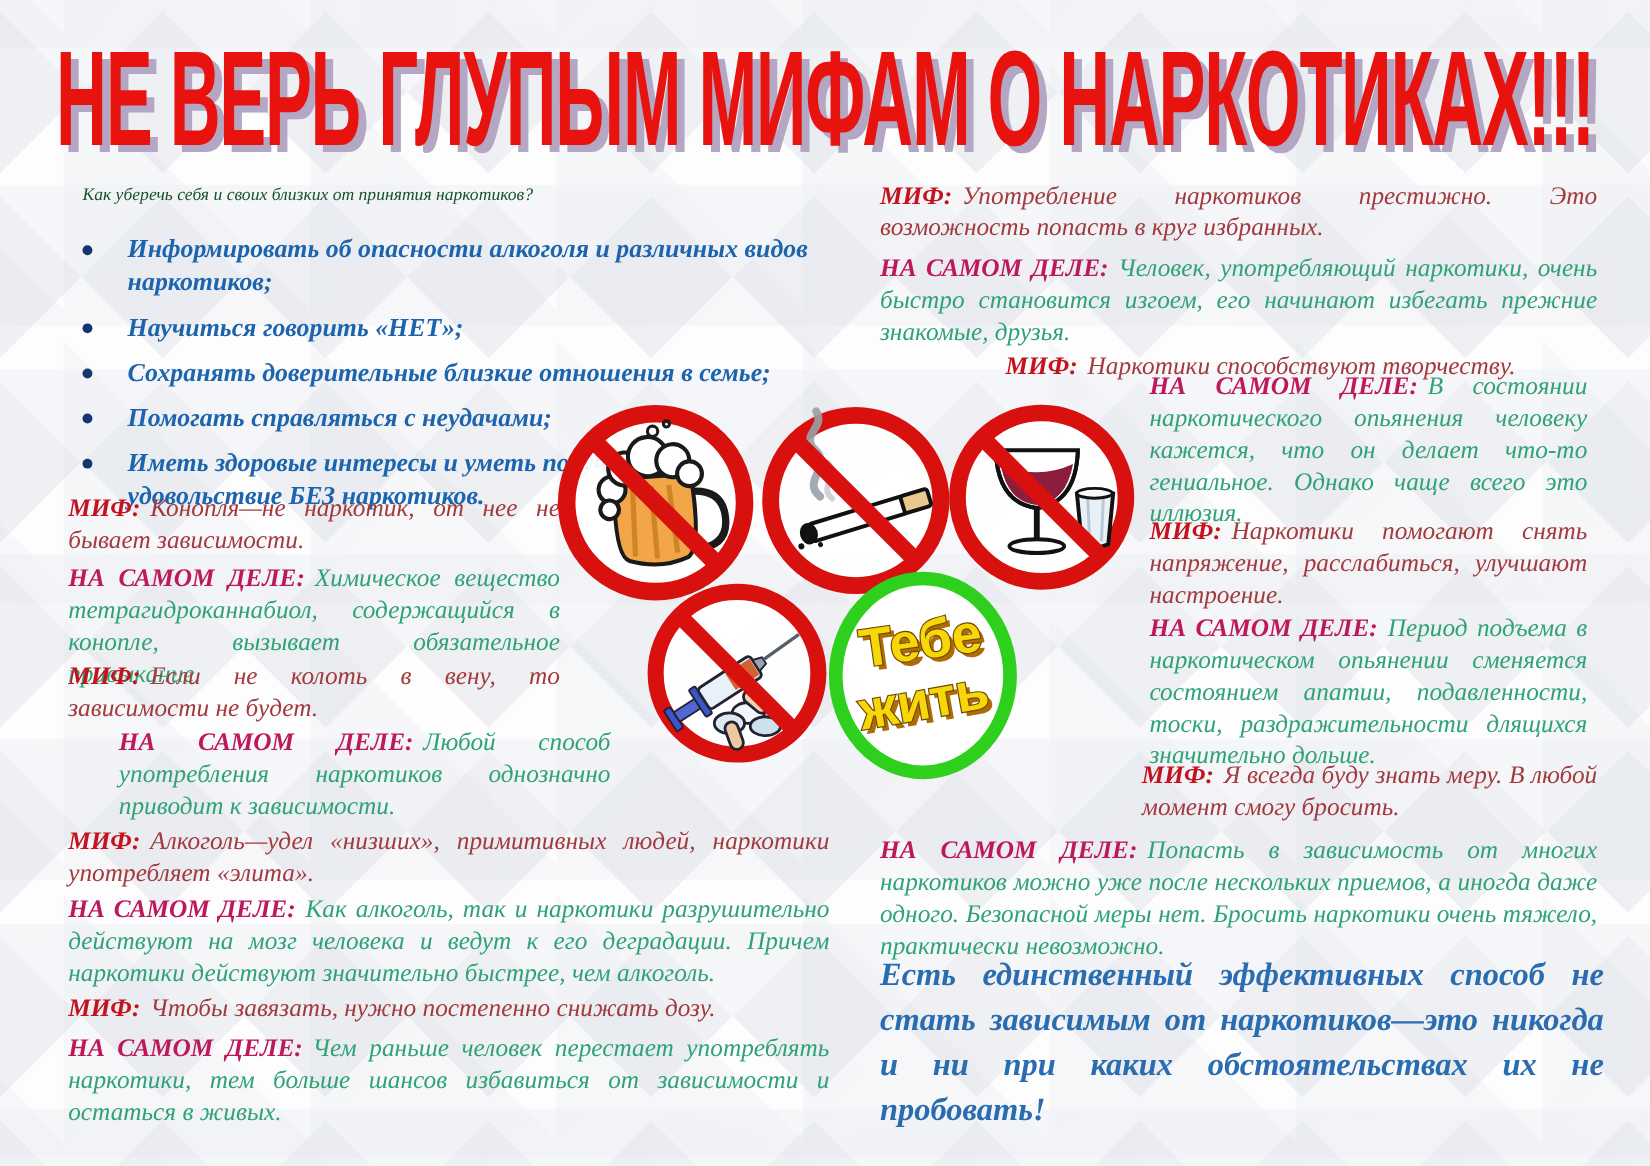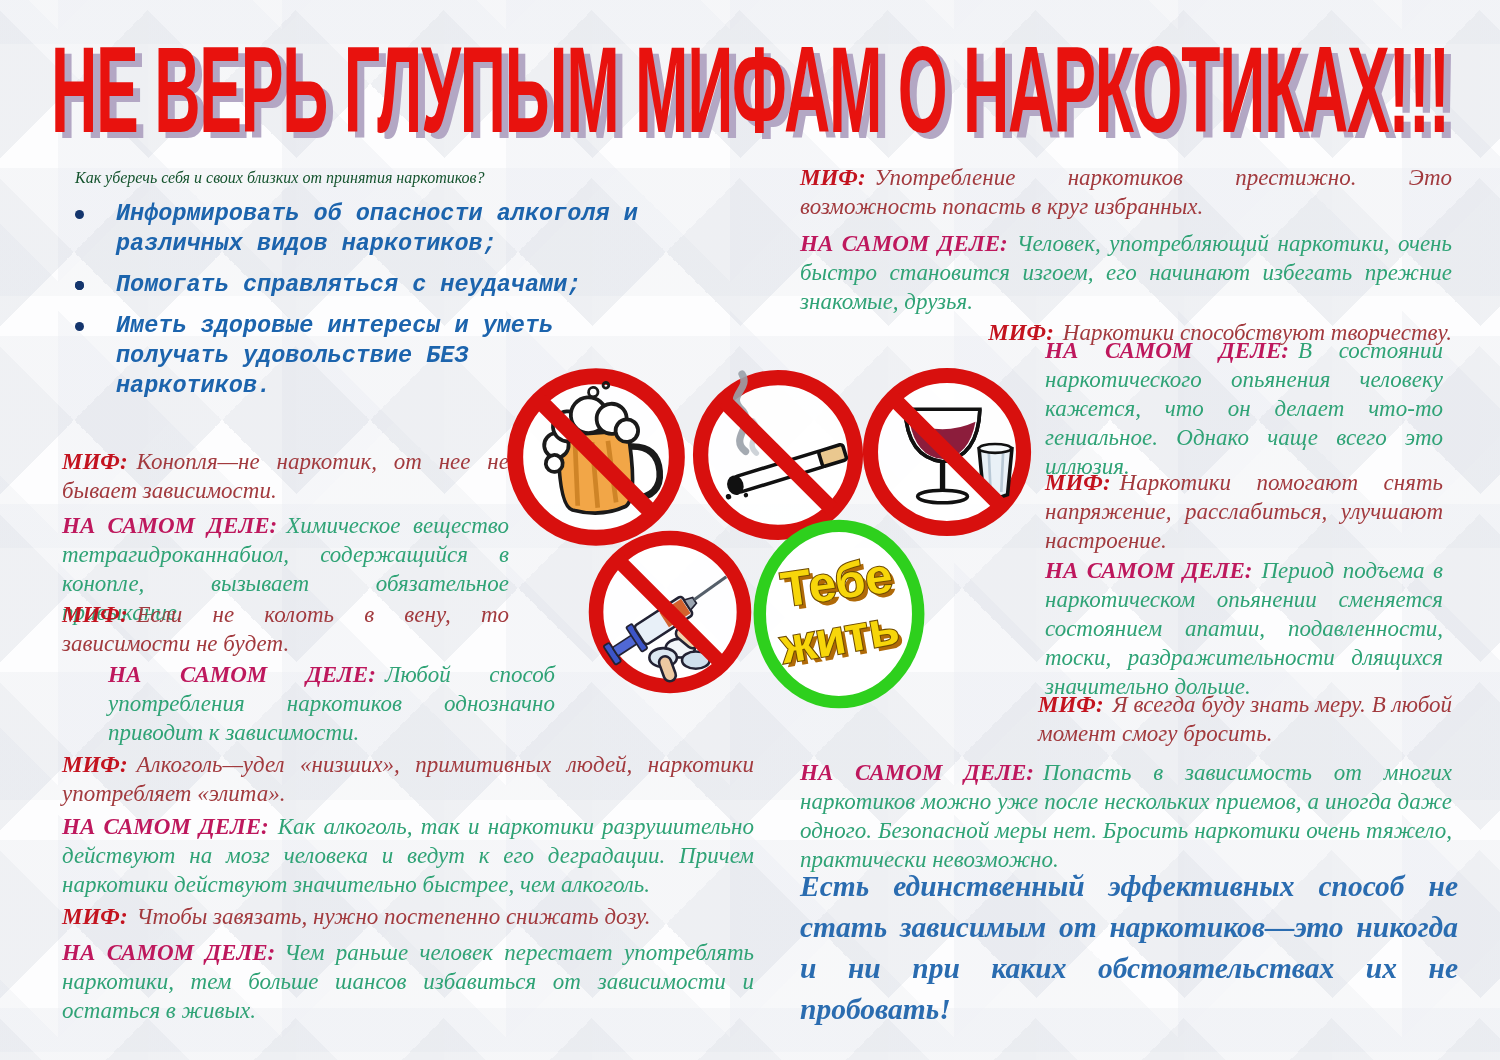--- a/index.html
+++ b/index.html
@@ -14,21 +14,21 @@
     background-position:0 0, 58px 44px;
   }
   .abs{position:absolute;}
   
   #title-svg{position:absolute;left:30px;top:30px;}
   .title-text{font-family:"Liberation Sans", sans-serif;font-weight:bold;font-size:106px;letter-spacing:-2px;}
   .title-shadow{fill:#b3a7c4;}
   .title-main{fill:#e8120e;}
   
   .heading{color:#14532d;font-weight:normal;font-style:italic;font-size:16px;line-height:30px;}
-  .bullets{left:62px;top:199px;width:692px;font-family:Liberation Mono, monospace;}
+  .bullets{left:62px;top:212px;width:692px;}
   .bullet-item{position:relative;padding-left:54px;color:#1c64ad;font-weight:bold;font-style:italic;font-size:23.5px;line-height:30px;margin-bottom:11px;}
   .bullet-dot{position:absolute;left:13px;top:11px;width:9px;height:9px;border-radius:50%;background:#14356d;}
   .bullet-narrow{width:478px;}
   
   .sect{position:absolute;font-style:italic;font-size:23px;line-height:29px;text-align:justify;}
   .lab{font-weight:bold;margin-right:9px;}
   .lab-myth{color:#c3131f;}
   .txt-myth{color:#a23a3e;}
   .lab-fact{color:#be185d;}
   .txt-fact{color:#2fa376;}
@@ -46,21 +46,22 @@
   <g transform="scale(1 1.16)">
     <text class="title-text title-shadow" x="727" y="93" text-anchor="middle" textLength="1398" lengthAdjust="spacingAndGlyphs">НЕ ВЕРЬ ГЛУПЫМ МИФАМ О НАРКОТИКАХ!!!</text>
     <text class="title-text title-main" x="720" y="88" text-anchor="middle" textLength="1398" lengthAdjust="spacingAndGlyphs">НЕ ВЕРЬ ГЛУПЫМ МИФАМ О НАРКОТИКАХ!!!</text>
   </g>
 </svg>
 
 <div class="abs heading" style="left:75px;top:163px;width:700px;">Как уберечь себя и своих близких от принятия наркотиков?</div>
 
 <div class="abs bullets">
   <div class="bullet-item"><span class="bullet-dot"></span><span>Информировать об опасности алкоголя и различных видов наркотиков;</span></div>
-  <div class="bullet-item"><span class="bullet-dot"></span></div>
+  <div class="bullet-item"><span class="bullet-dot"></span><span>Научиться говорить «НЕТ»;</span></div>
+  <div class="bullet-item"><span class="bullet-dot"></span><span>Сохранять доверительные близкие отношения в семье;</span></div>
   <div class="bullet-item"><span class="bullet-dot"></span><span>Помогать справляться с неудачами;</span></div>
   <div class="bullet-item bullet-narrow"><span class="bullet-dot"></span><span>Иметь здоровые интересы и уметь получать удовольствие БЕЗ наркотиков.</span></div>
 </div>
 
 <div class="sect" style="left:62px;top:447px;width:447px;">
   <span class="lab lab-myth">МИФ:</span><span class="txt-myth">Конопля—не наркотик, от нее не бывает зависимости.</span>
 </div>
 <div class="sect" style="left:62px;top:511px;width:447px;">
   <span class="lab lab-fact">НА САМОМ ДЕЛЕ:</span><span class="txt-fact">Химическое вещество тетрагидроканнабиол, содержащийся в конопле, вызывает обязательное привыкание.</span>
 </div>
@@ -82,21 +83,21 @@
 <div class="sect" style="left:62px;top:938px;width:692px;">
   <span class="lab lab-fact">НА САМОМ ДЕЛЕ:</span><span class="txt-fact">Чем раньше человек перестает употреблять наркотики, тем больше шансов избавиться от зависимости и остаться в живых.</span>
 </div>
 
 <div class="sect" style="left:800px;top:163px;width:652px;">
   <span class="lab lab-myth">МИФ:</span><span class="txt-myth">Употребление наркотиков престижно. Это возможность попасть в круг избранных.</span>
 </div>
 <div class="sect" style="left:800px;top:229px;width:652px;">
   <span class="lab lab-fact">НА САМОМ ДЕЛЕ:</span><span class="txt-fact">Человек, употребляющий наркотики, очень быстро становится изгоем, его начинают избегать прежние знакомые, друзья.</span>
 </div>
-<div class="sect" style="left:800px;top:318px;width:652px;text-align:right;">
+<div class="sect" style="left:820px;top:318px;width:652px;text-align:center;">
   <span class="lab lab-myth">МИФ:</span><span class="txt-myth">Наркотики способствуют творчеству.</span>
 </div>
 <div class="sect" style="left:1045px;top:336px;width:398px;">
   <span class="lab lab-fact">НА САМОМ ДЕЛЕ:</span><span class="txt-fact">В состоянии наркотического опьянения человеку кажется, что он делает что-то гениальное. Однако чаще всего это иллюзия.</span>
 </div>
 <div class="sect" style="left:1045px;top:468px;width:398px;">
   <span class="lab lab-myth">МИФ:</span><span class="txt-myth">Наркотики помогают снять напряжение, расслабиться, улучшают настроение.</span>
 </div>
 <div class="sect" style="left:1045px;top:556px;width:398px;">
   <span class="lab lab-fact">НА САМОМ ДЕЛЕ:</span><span class="txt-fact">Период подъема в наркотическом опьянении сменяется состоянием апатии, подавленности, тоски, раздражительности длящихся значительно дольше.</span>

